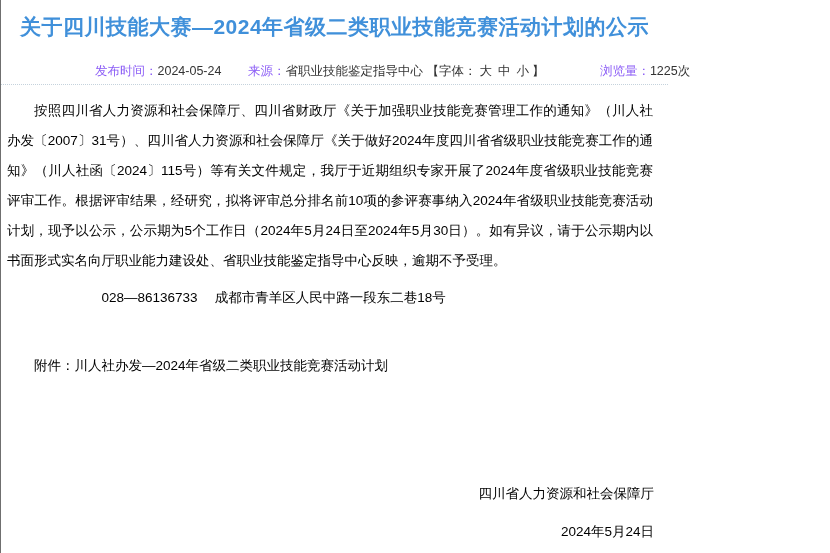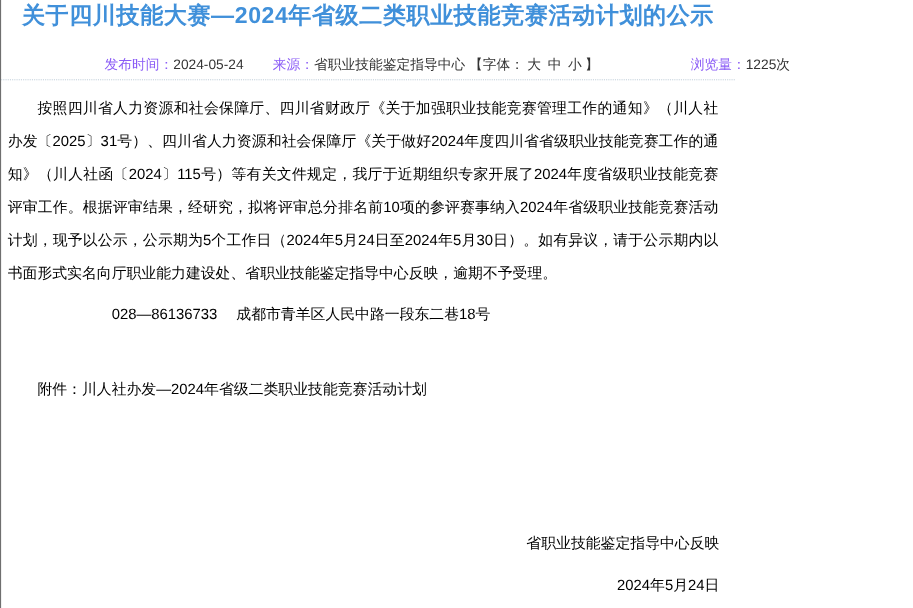--- a/index.html
+++ b/index.html
@@ -12,20 +12,21 @@
     height: 553px;
     overflow: hidden;
     font-family: "Liberation Sans", "DejaVu Sans", sans-serif;
     color: #000000;
   }
   .page {
     box-sizing: border-box;
     width: 668px;
     height: 553px;
     border-left: 1px solid #6f6f6f;
+    padding-top: 12px;
     position: relative;
     background: #ffffff;
   }
   .title {
     margin: 0;
     text-align: center;
     font-size: 21px;
     font-weight: bold;
     color: #4090da;
     line-height: 30px;
@@ -34,21 +35,21 @@
   .meta {
     margin-top: 20px;
     font-size: 12.5px;
     color: #333333;
     white-space: nowrap;
     height: 18px;
     line-height: 18px;
   }
   .meta-publish { margin-left: 94px; }
   .meta-source  { margin-left: 23px; }
-  .meta-views   { margin-left: 80px; }
+  .meta-views   { margin-left: 52px; }
   .meta .label  { color: #8b5cf6; }
   .font-switch span.fs-option {
     cursor: pointer;
     margin: 0 3px;
   }
   .divider {
     margin-top: 4px;
     border-bottom: 1px dotted #c5d2dc;
     height: 0;
   }
@@ -99,23 +100,23 @@
   <div class="meta">
     <span class="meta-publish"><span class="label">发布时间：</span><span>2024-05-24</span></span>
     <span class="meta-source"><span class="label">来源：</span><span>省职业技能鉴定指导中心</span>
       <span class="font-switch"><span>【字体：</span><span class="fs-option">大</span><span class="fs-option">中</span><span class="fs-option">小</span><span>】</span></span></span>
     <span class="meta-views"><span class="label">浏览量：</span><span>1225次</span></span>
   </div>
 
   <div class="divider"></div>
 
   <div class="content">
-    <p class="para-main">按照四川省人力资源和社会保障厅、四川省财政厅《关于加强职业技能竞赛管理工作的通知》（川人社办发〔2025〕31号）、四川省人力资源和社会保障厅《关于做好2024年度四川省省级职业技能竞赛工作的通知》（川人社函〔2024〕115号）等有关文件规定，我厅于近期组织专家开展了2024年度省级职业技能竞赛评审工作。根据评审结果，经研究，拟将评审总分排名前10项的参评赛事纳入2024年省级职业技能竞赛活动计划，现予以公示，公示期为5个工作日（2024年5月24日至2024年5月30日）。如有异议，请于公示期内以书面形式实名向厅职业能力建设处、省职业技能鉴定指导中心反映，逾期不予受理。</p>
+    <p class="para-main">按照四川省人力资源和社会保障厅、四川省财政厅《关于加强职业技能竞赛管理工作的通知》（川人社办发〔2007〕31号）、四川省人力资源和社会保障厅《关于做好2024年度四川省省级职业技能竞赛工作的通知》（川人社函〔2024〕115号）等有关文件规定，我厅于近期组织专家开展了2024年度省级职业技能竞赛评审工作。根据评审结果，经研究，拟将评审总分排名前10项的参评赛事纳入2024年省级职业技能竞赛活动计划，现予以公示，公示期为5个工作日（2024年5月24日至2024年5月30日）。如有异议，请于公示期内以书面形式实名向厅职业能力建设处、省职业技能鉴定指导中心反映，逾期不予受理。</p>
     <p class="contact-2">028—86136733　 成都市青羊区人民中路一段东二巷18号</p>
     <p class="attachment">附件：川人社办发—2024年省级二类职业技能竞赛活动计划</p>
   </div>
 
   <div class="footer">
-    <p class="agency">省职业技能鉴定指导中心反映</p>
+    <p class="agency">四川省人力资源和社会保障厅</p>
     <p class="date">2024年5月24日</p>
   </div>
 
 </div>
 
 </body></html>

